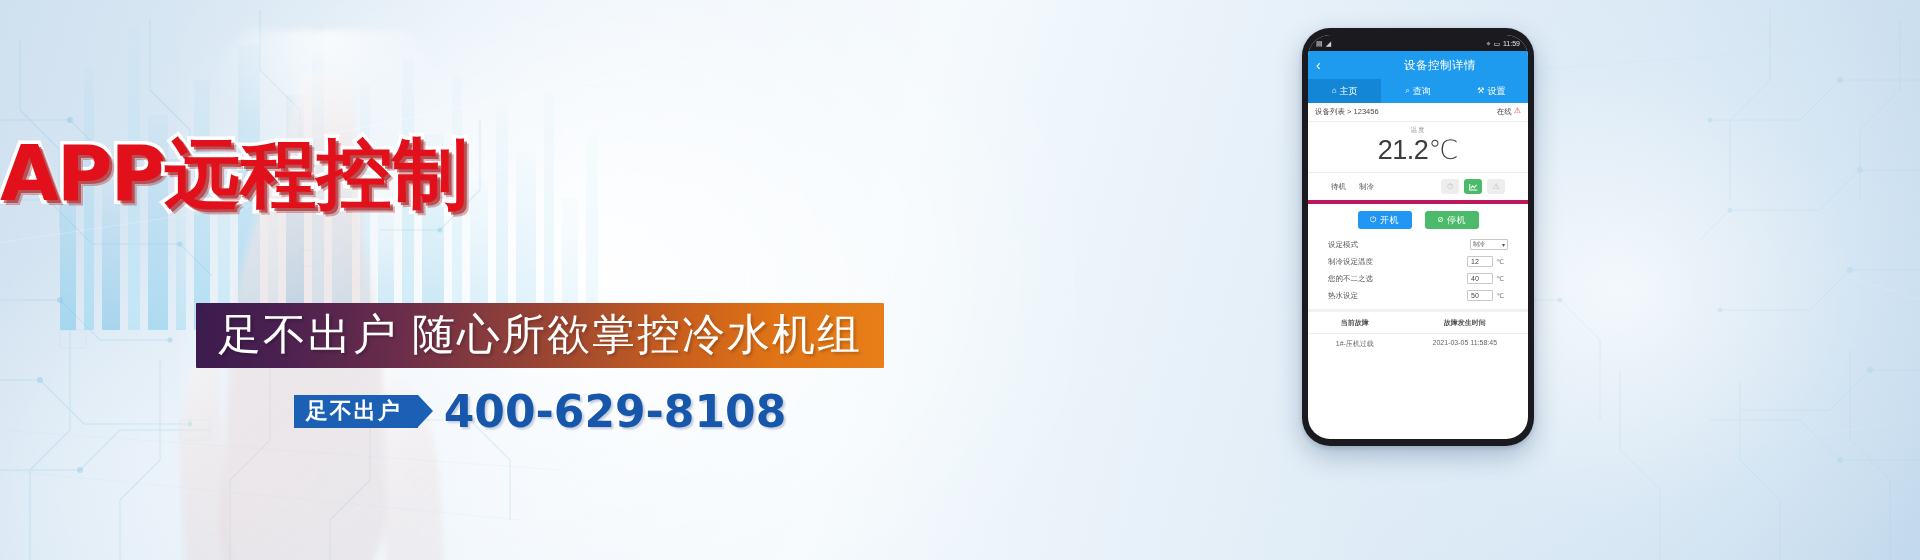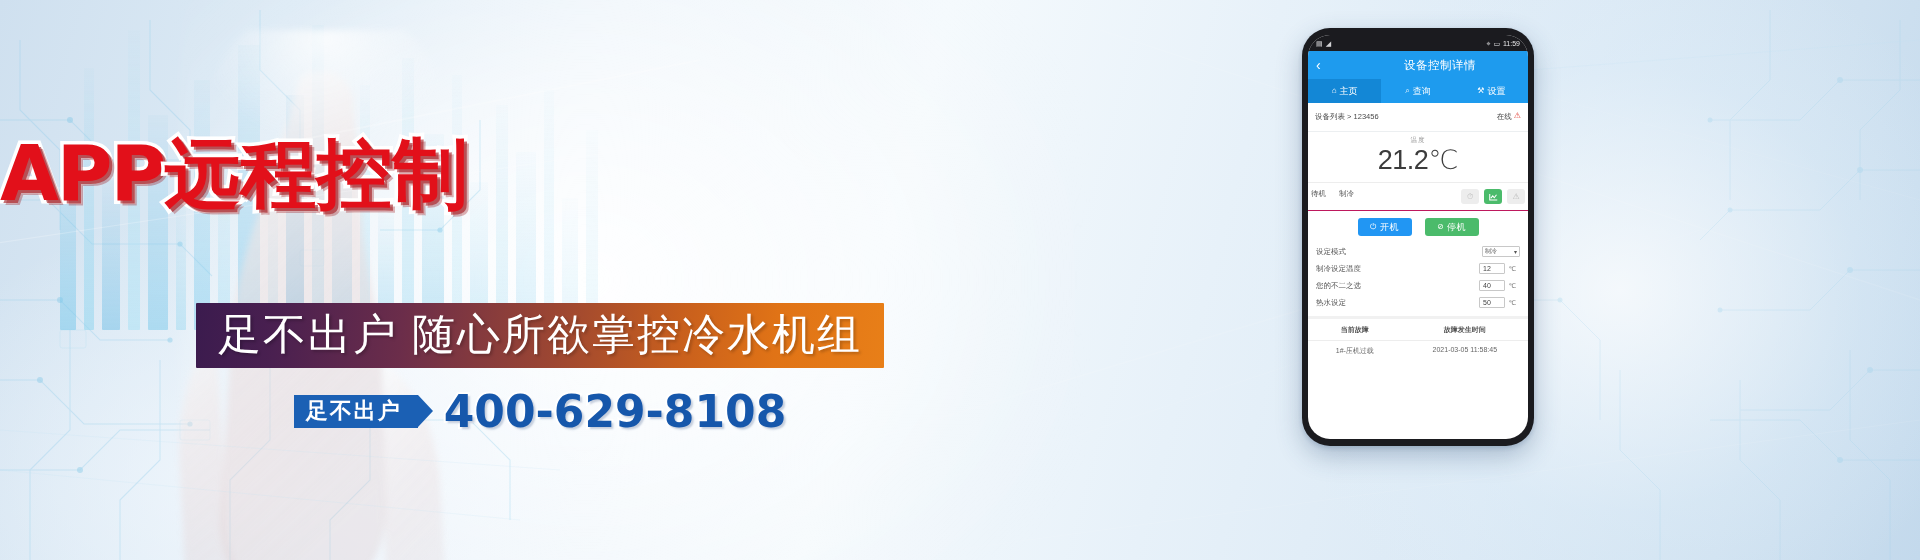--- a/index.html
+++ b/index.html
@@ -255,21 +255,21 @@
     justify-content: center;
     gap: 3px;
     color: #fff;
     font-size: 9px;
   }
   .tab.active { background: #1387d6; }
   .tab-ico { font-size: 8px; line-height: 1; }
 
   
   .crumb-row {
-    height: 29px;
+    height: 19px;
     display: flex;
     align-items: center;
     justify-content: space-between;
     padding: 0 7px;
     font-size: 7.5px;
     color: #4a4a4a;
     border-bottom: 1px solid #eceff1;
     flex: 0 0 auto;
   }
   .crumb-status { display: flex; gap: 2px; }
@@ -287,23 +287,23 @@
     font-size: 27px;
     color: #3c3c3c;
     font-weight: 300;
     line-height: 1.12;
     letter-spacing: -.5px;
   }
 
   
   .mode-row {
     display: flex;
-    align-items: flex-start;
-    padding: 6px 3px;
-    border-bottom: 1px solid #be185d;
+    align-items: center;
+    padding: 6px 23px;
+    border-bottom: 4px solid #be185d;
     flex: 0 0 auto;
   }
   .mode-tags { display: flex; gap: 13px; font-size: 7.5px; color: #555; }
   .icon-btns { margin-left: auto; display: flex; gap: 5px; }
   .ibtn {
     width: 18px; height: 15px;
     border-radius: 3px;
     background: #ededed;
     display: flex; align-items: center; justify-content: center;
     font-size: 8px;
@@ -326,21 +326,21 @@
     font-size: 9px;
     display: flex; align-items: center; justify-content: center;
     gap: 3px;
     letter-spacing: .5px;
   }
   .pbtn.blue { background: #2196f3; }
   .pbtn.green { background: #4bbb6b; }
   .pbtn-ico { font-size: 8px; line-height: 1; }
 
   
-  .settings { padding: 0 8px; flex: 0 0 auto; }
+  .settings { padding: 0 20px; flex: 0 0 auto; }
   .set-row {
     display: flex;
     align-items: center;
     height: 17px;
     font-size: 7.5px;
     color: #555;
   }
   .set-label { flex: 1; }
   .set-select {
     width: 38px; height: 11px;

